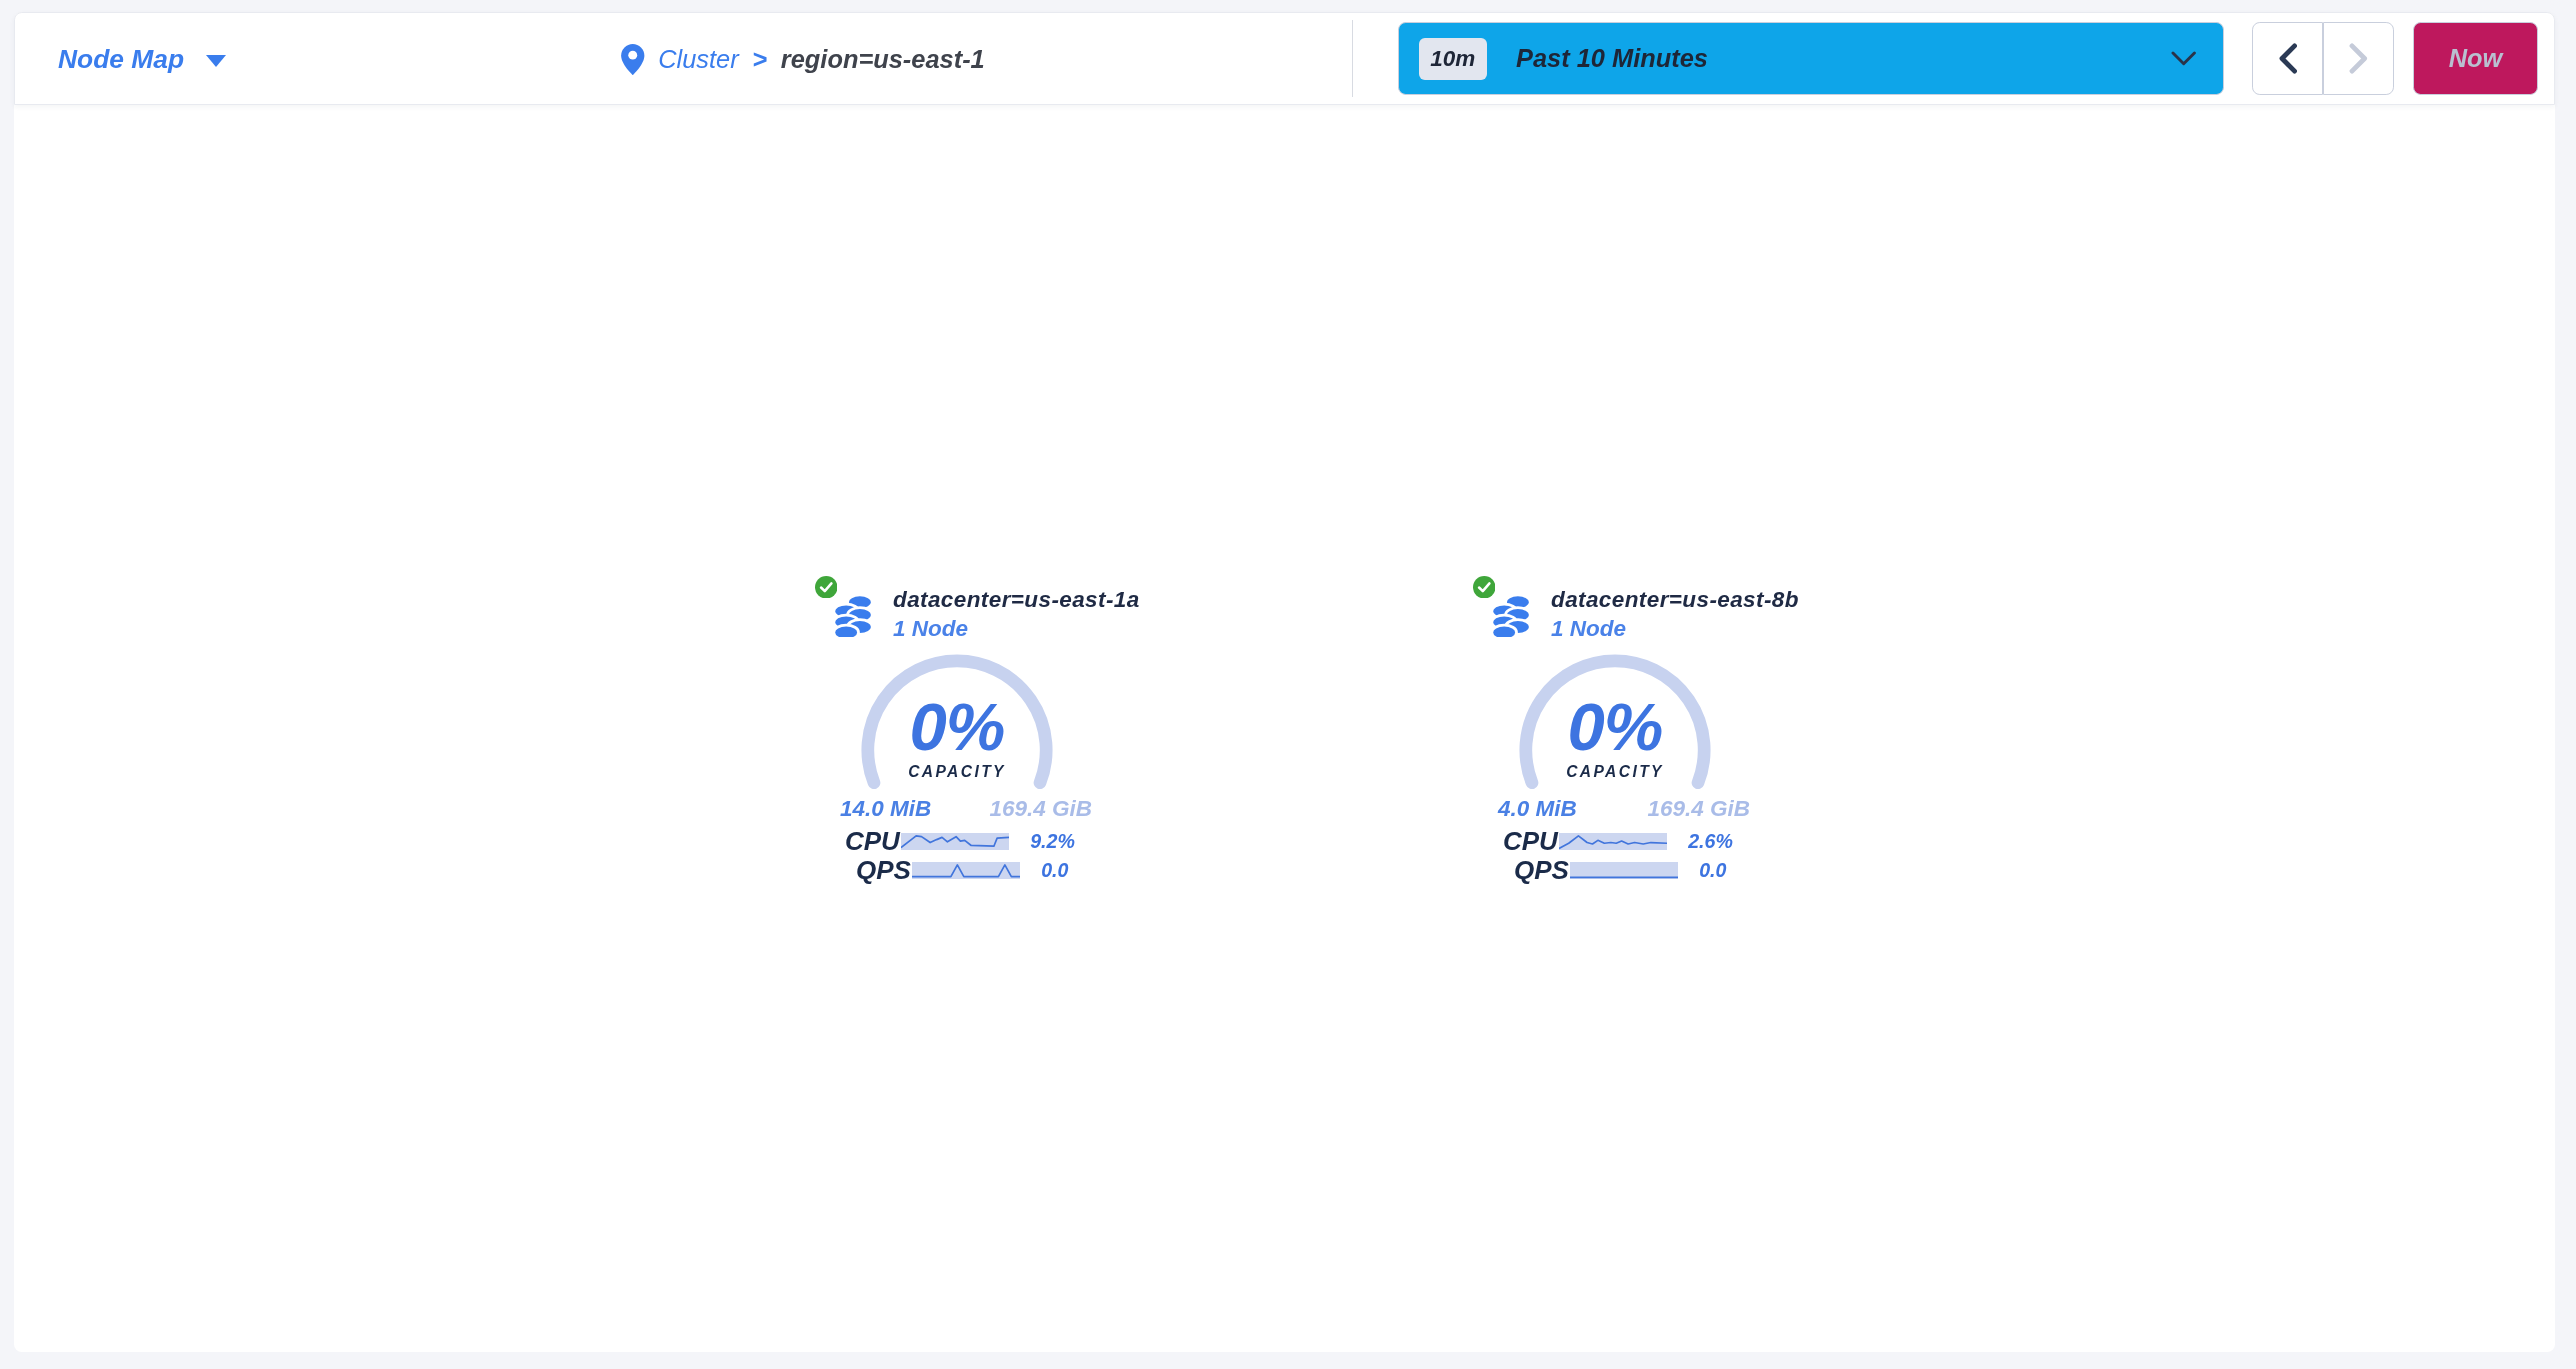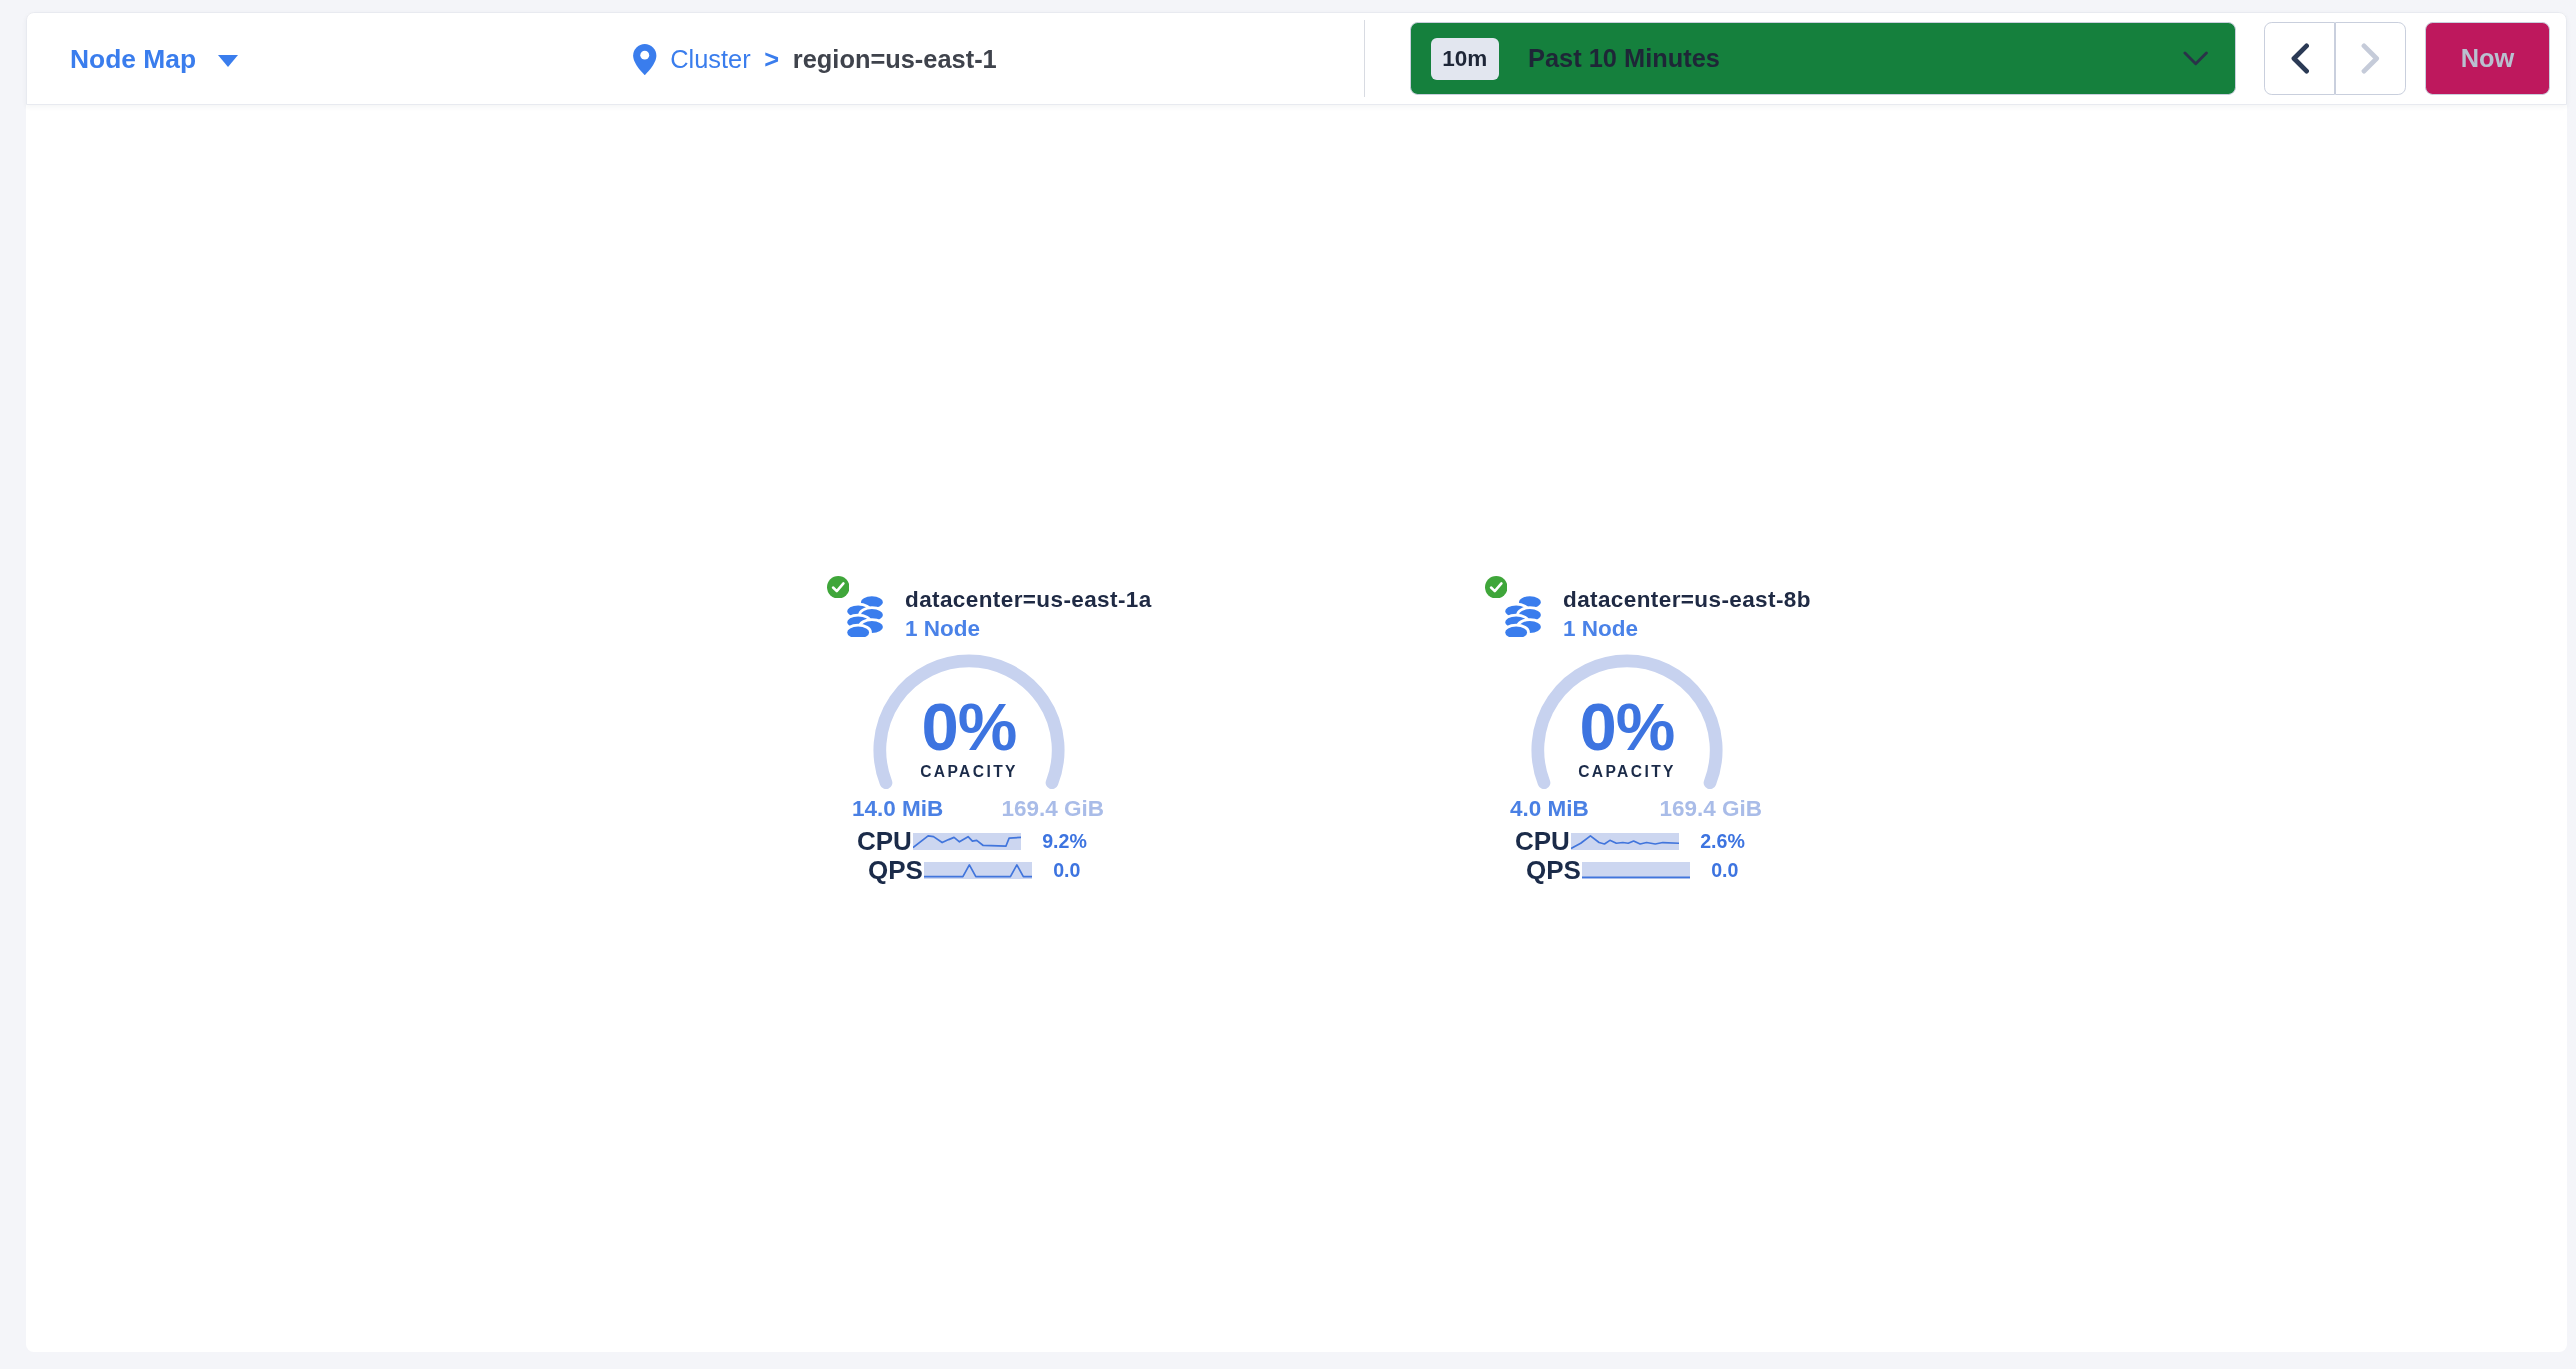--- a/index.html
+++ b/index.html
@@ -1,20 +1,20 @@
 <!DOCTYPE html>
 <html><head>
 <meta charset="utf-8">
 <style>
   * { margin:0; padding:0; box-sizing:border-box; }
   html,body { width:2576px; height:1369px; }
   body { font-family:"Liberation Sans", sans-serif; background:#f4f5f9; position:relative; overflow:hidden; }
 
-  .canvas { position:absolute; left:26px; top:11.7px; width:2541px; height:1340px;
-            background:#ffffff; border-radius:7.8px; }
+  .canvas { position:absolute; left:14px; top:11.7px; width:2541px; height:1340px;
+            background:#ffffff; border-radius:7.8px;font-style:italic; }
 
   
   .header { position:absolute; left:0; top:0; width:100%; height:93px; background:#fff;
             border:1px solid #e8eaf0; border-radius:7.8px 7.8px 0 0;
             box-shadow:0 2px 4.9px rgba(40,50,80,.05); }
 
   .view-selector { position:absolute; left:43px; top:0; height:93px; display:flex;
                    align-items:center; gap:21.5px; cursor:pointer; }
   .view-selector .vs-label { font-size:26.4px; font-weight:700; color:#3a7ded; }
   .caret { width:0; height:0; border-left:10.8px solid transparent; border-right:10.8px solid transparent;
@@ -22,21 +22,21 @@
 
   .breadcrumb { position:absolute; left:606px; top:0; height:93px; display:flex;
                 align-items:center; gap:13.7px; font-size:25.4px; }
   .crumb-root { color:#3a7ded; font-weight:500; cursor:pointer; }
   .crumb-sep  { color:#3a7ded; font-weight:700; }
   .crumb-cur  { color:#3f434c; font-weight:700; }
 
   .hdr-divider { position:absolute; left:1337px; top:7.8px; height:77px; width:1px; background:#d8dbe2; }
 
   .time-box { position:absolute; left:1383px; top:9.8px; width:826px; height:73px;
-              border:1px solid #c9cfdd; border-radius:7.8px; background:#15803d;
+              border:1px solid #c9cfdd; border-radius:7.8px; background:#0ea5e9;
               display:flex; align-items:center; padding:0 27px 0 19.6px; cursor:pointer; }
   .time-badge { background:#e2e6ef; color:#1e2637; font-weight:700; font-size:22.5px;
                 border-radius:5.9px; padding:7.8px 11.7px; }
   .time-label { margin-left:29px; font-size:25.4px; font-weight:700; color:#1e2637; }
   .time-box .spacer { flex:1; }
 
   .nav-group { position:absolute; left:2237px; top:9.8px; height:73px; display:flex; }
   .nav-btn { width:71px; height:73px; background:#fff; border:1px solid #c9cfdd;
              display:flex; align-items:center; justify-content:center; cursor:pointer; }
   .nav-prev { border-radius:7.8px 0 0 7.8px; border-right-width:0.5px; }

